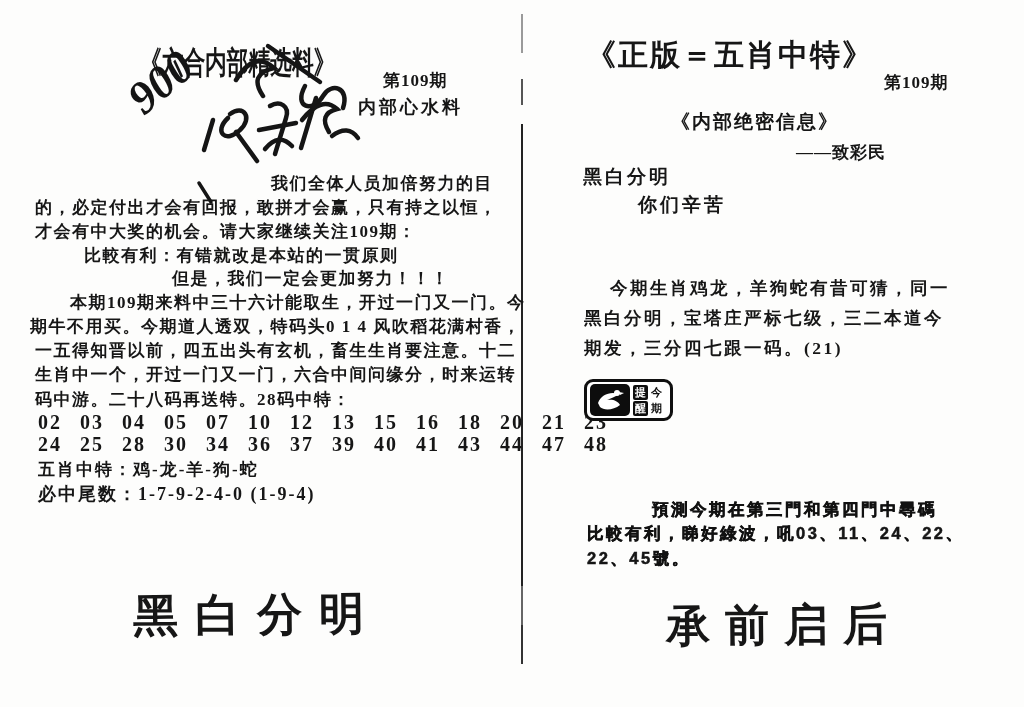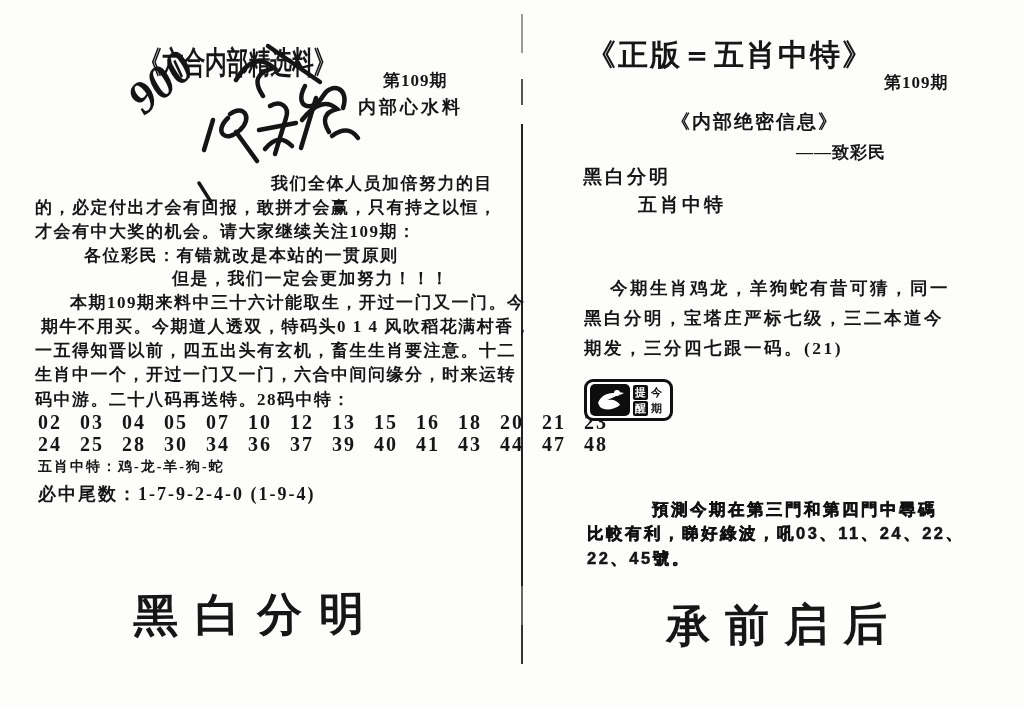--- a/index.html
+++ b/index.html
@@ -25,29 +25,29 @@
   .lp-subtitle{left:358px;top:95px;font-size:18px;font-weight:bold;letter-spacing:3px;}
 
   .txt{font-size:17px;font-weight:bold;letter-spacing:1.5px;}
   .il0{left:271px;top:172px;}
   .il1{left:35px;top:196px;}
   .il2{left:35px;top:220px;}
   .il3{left:84px;top:244px;}
   .il4{left:172px;top:267px;}
 
   .bl0{left:70px;top:291px;}
-  .bl1{left:41px;top:315px;text-align:center;}
+  .bl1{left:30px;top:315px;text-align:center;}
   .bl2{left:35px;top:339px;}
   .bl3{left:35px;top:363px;}
   .bl4{left:35px;top:388px;}
 
   .nums{font-size:20px;font-weight:bold;letter-spacing:2px;word-spacing:11px;}
   .nr0{left:38px;top:411px;}
   .nr1{left:38px;top:433px;}
-  .fivex{left:38px;top:458px;font-size:14px;font-weight:bold;letter-spacing:2px;}
+  .fivex{left:38px;top:458px;font-size:17px;font-weight:bold;letter-spacing:2px;}
   .tails{left:38px;top:482px;font-size:18px;font-weight:bold;letter-spacing:2px;}
 
   .callig{font-weight:bold;transform:rotate(-.6deg);}
   .lp-callig{left:133px;top:585px;font-size:45px;letter-spacing:17px;}
 
   
   .rp-title{left:586px;top:35px;font-size:30px;font-weight:bold;letter-spacing:2px;}
   .rp-issue{left:884px;top:71px;font-size:17px;font-weight:bold;letter-spacing:1px;}
   .rp-subtitle{left:671px;top:109px;font-size:19px;font-weight:bold;letter-spacing:2px;}
   .rp-dedic{left:796px;top:141px;font-size:17px;font-weight:bold;letter-spacing:1px;}
@@ -114,21 +114,21 @@
       <text x="26" y="88" font-size="46" font-weight="bold" font-style="italic" font-family="Liberation Serif, DejaVu Serif, serif" fill="#141414" transform="rotate(-40 26 88)">900</text>
     </svg>
 
     <svg class="tick" width="20" height="26" viewBox="0 0 20 26">
       <path d="M3,3 L15,22" stroke="#151515" stroke-width="3.5" stroke-linecap="round" fill="none"></path>
     </svg>
 
     <div class="abs txt il0">我们全体人员加倍努力的目</div>
     <div class="abs txt il1">的，必定付出才会有回报，敢拼才会赢，只有持之以恒，</div>
     <div class="abs txt il2">才会有中大奖的机会。请大家继续关注109期：</div>
-    <div class="abs txt il3">各位彩民：有错就改是本站的一贯原则</div>
+    <div class="abs txt il3">比較有利：有错就改是本站的一贯原则</div>
     <div class="abs txt il4">但是，我们一定会更加努力！！！</div>
 
     <div class="abs txt bl0">本期109期来料中三十六计能取生，开过一门又一门。今</div>
     <div class="abs txt bl1">期牛不用买。今期道人透双，特码头0 1 4 风吹稻花满村香，</div>
     <div class="abs txt bl2">一五得知晋以前，四五出头有玄机，畜生生肖要注意。十二</div>
     <div class="abs txt bl3">生肖中一个，开过一门又一门，六合中间问缘分，时来运转</div>
     <div class="abs txt bl4">码中游。二十八码再送特。28码中特：</div>
 
     <div class="abs nums nr0">02 03 04 05 07 10 12 13 15 16 18 20 21 23</div>
     <div class="abs nums nr1">24 25 28 30 34 36 37 39 40 41 43 44 47 48</div>
@@ -138,21 +138,21 @@
 
     <div class="abs callig lp-callig">黑白分明</div>
   </section>
 
   <section>
     <div class="abs rp-title">《正版＝五肖中特》</div>
     <div class="abs rp-issue">第109期</div>
     <div class="abs rp-subtitle">《内部绝密信息》</div>
     <div class="abs rp-dedic">——致彩民</div>
     <div class="abs rp-greet1">黑白分明</div>
-    <div class="abs rp-greet2">五肖中特</div>
+    <div class="abs rp-greet2">你们辛苦</div>
 
     <div class="abs rtxt rl0">今期生肖鸡龙，羊狗蛇有昔可猜，同一</div>
     <div class="abs rtxt rl1">黑白分明，宝塔庄严标七级，三二本道今</div>
     <div class="abs rtxt rl2">期发，三分四七跟一码。(21)</div>
 
     <div class="abs stamp">
       <div class="stamp-box">
         <svg width="34" height="26" viewBox="0 0 34 26">
           <g fill="#ffffff">
             <path d="M5,16 C8,7 18,4 26,7 C22,10 18,11 14,13 C20,12 25,14 27,18 C21,23 11,24 7,20 Z"></path>

